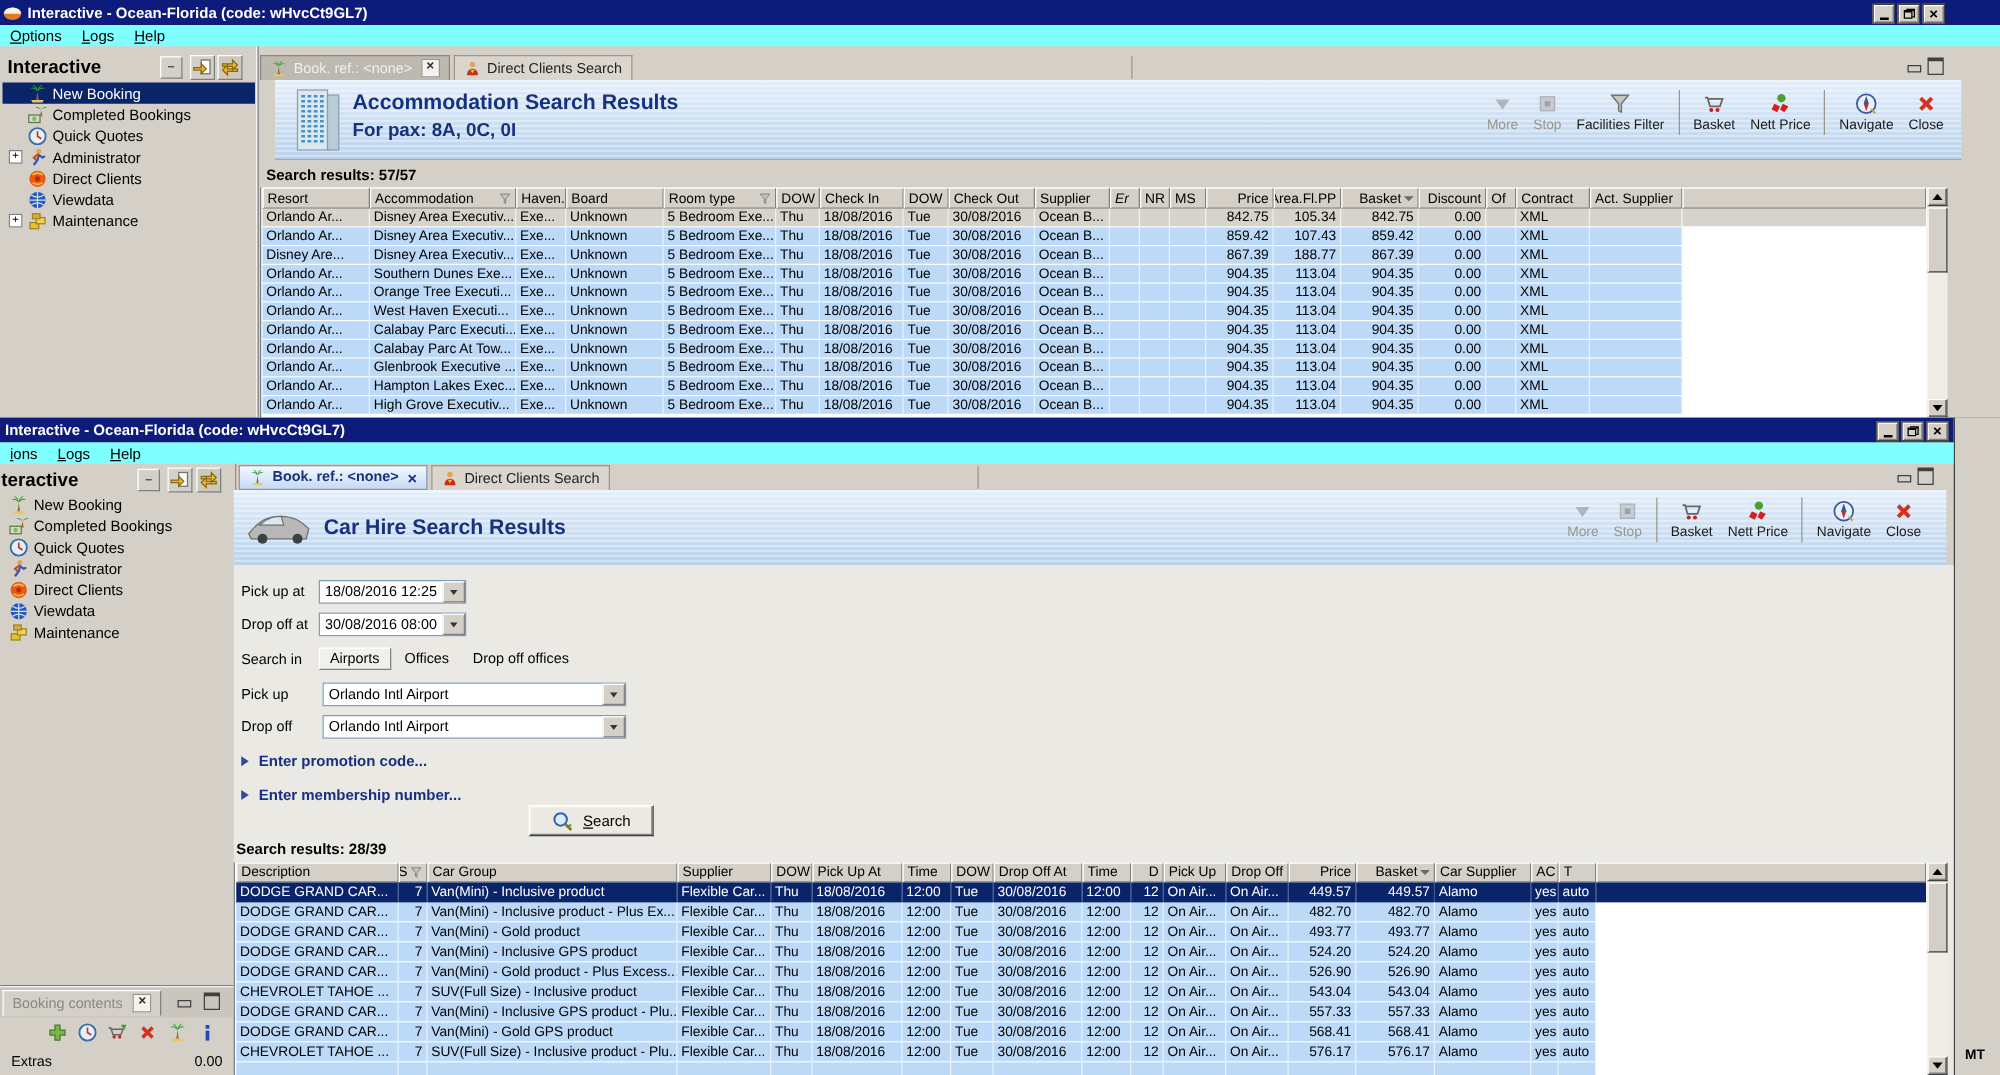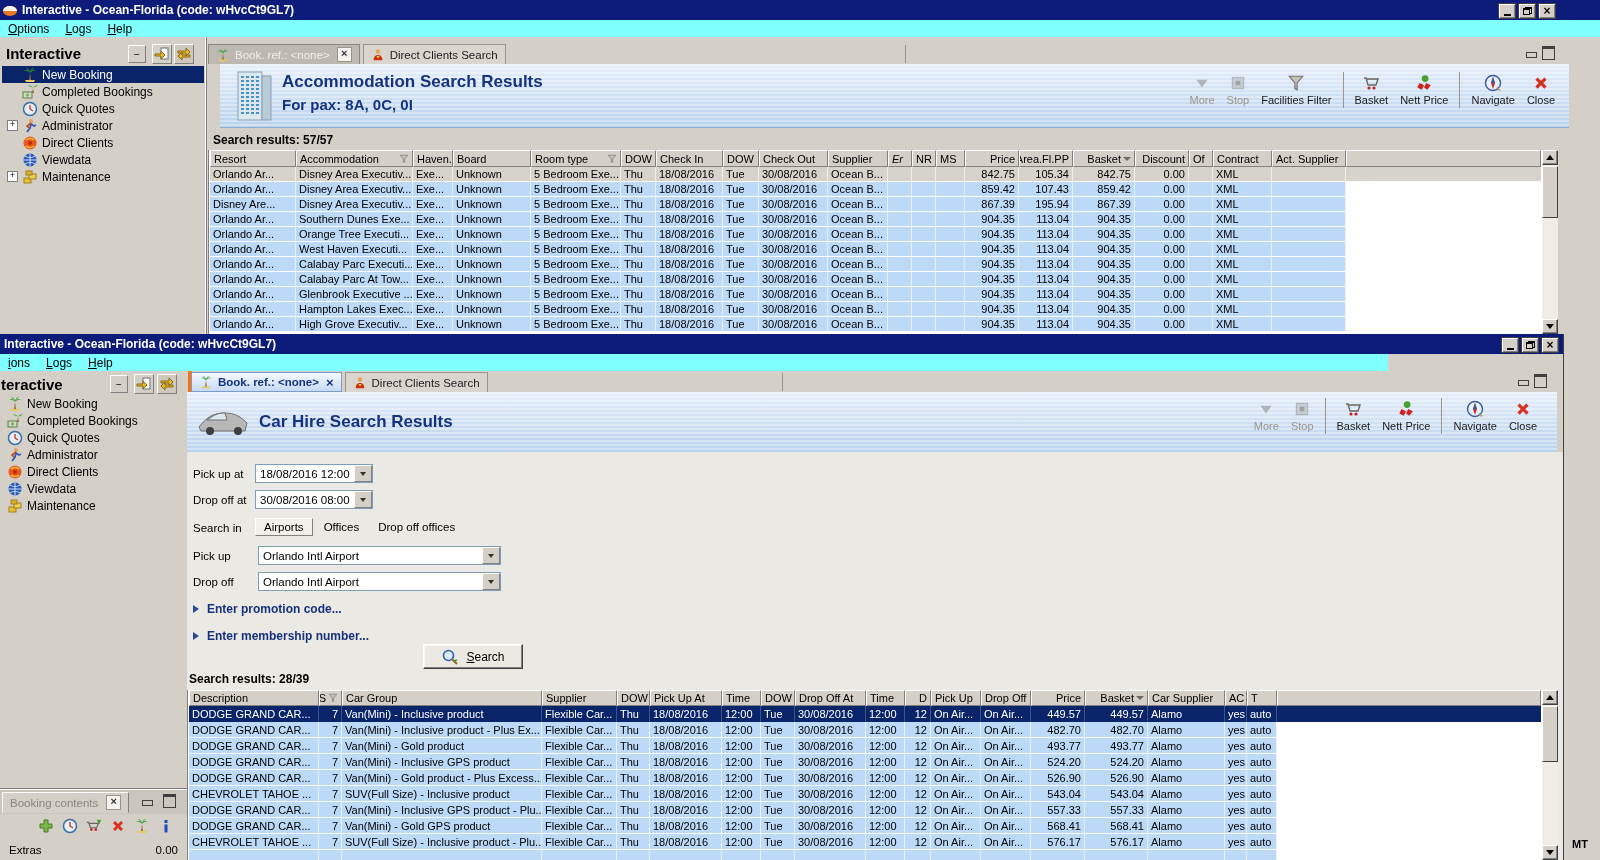--- a/index.html
+++ b/index.html
@@ -483,21 +483,21 @@
           <div class="gcell" style="width: 90px;">5 Bedroom Exe...</div>
           <div class="gcell" style="width: 35px;">Thu</div>
           <div class="gcell" style="width: 67px;">18/08/2016</div>
           <div class="gcell" style="width: 36px;">Tue</div>
           <div class="gcell" style="width: 69px;">30/08/2016</div>
           <div class="gcell" style="width: 60px;">Ocean B...</div>
           <div class="gcell" style="width: 24px;"></div>
           <div class="gcell" style="width: 24px;"></div>
           <div class="gcell" style="width: 29px;"></div>
           <div class="gcell r" style="width: 54px;">867.39</div>
-          <div class="gcell r" style="width: 54px;">195.94</div>
+          <div class="gcell r" style="width: 54px;">188.77</div>
           <div class="gcell r" style="width: 62px;">867.39</div>
           <div class="gcell r" style="width: 54px;">0.00</div>
           <div class="gcell" style="width: 24px;"></div>
           <div class="gcell" style="width: 59px;">XML</div>
           <div class="gcell" style="width: 74px;"></div>
           <div class="gcell fill"></div>
         </div>
         <div class="grow" style="height: 15px;">
           <div class="gcell" style="width: 86px;">Orlando Ar...</div>
           <div class="gcell" style="width: 117px;">Southern Dunes Exe...</div>
@@ -704,27 +704,27 @@
           <span class="g-min"></span>
         </span>
       <span class="wbtn">
           <span class="g-rest"></span>
         </span>
       <span class="wbtn">
           <span class="g-close">×</span>
         </span>
     </span>
   </div>
-  <div class="menubar abs" id="w2-menu" style="left:0;top:20px;width:1388px;height:17px">
+  <div class="menubar abs" id="w2-menu" style="left:0;top:20px;width:1563px;height:17px">
       <div class="menu-item ul-first">ions</div>
       <div class="menu-item ul-first">Logs</div>
       <div class="menu-item ul-first">Help</div>
     </div>
 
-  <div class="abs" style="left:0;top:37px;width:188px;height:489px;border-right:4px solid #f97316">
+  <div class="abs" style="left:0;top:37px;width:188px;height:489px;border-right:1px solid #f97316">
     <span class="sb-title abs" style="left:1px;top:5px">teractive</span>
     <span class="sbbtnh abs" style="left:110px;top:4px;width:16px;height:16px;font-size:10px">−</span>
     <span class="sbbtnh abs" id="w2-sbtn2" style="left:134px;top:3px">
         <span class="icon ">
           <svg viewBox="0 0 16 16">
             <rect x="7" y="2" width="7" height="11" fill="#fff" stroke="#707070"></rect>
             <path d="M1 8h6V5l4 4-4 4v-3H1z" fill="#e8b830" stroke="#8a6a10"></path>
           </svg>
         </span>
       </span>
@@ -979,21 +979,21 @@
             </svg>
           </span>
           <span>Close</span>
         </div>
       </div>
   </div>
 
   <div class="abs" style="left:187px;top:118px;width:1376px;height:408px;background:#ebe9e3">
     <span class="flabel" style="left:6px;top:16px">Pick up at</span>
     <div class="combo" style="left:68px;top:12px;width:118px;height:19px">
-      <span class="combo-text">18/08/2016 12:00</span>
+      <span class="combo-text">18/08/2016 12:25</span>
       <span class="combo-btn">
           <span class="dd-tri"></span>
         </span>
     </div>
     <span class="flabel" style="left:6px;top:42px">Drop off at</span>
     <div class="combo" style="left:68px;top:38px;width:118px;height:19px">
       <span class="combo-text">30/08/2016 08:00</span>
       <span class="combo-btn">
           <span class="dd-tri"></span>
         </span>

